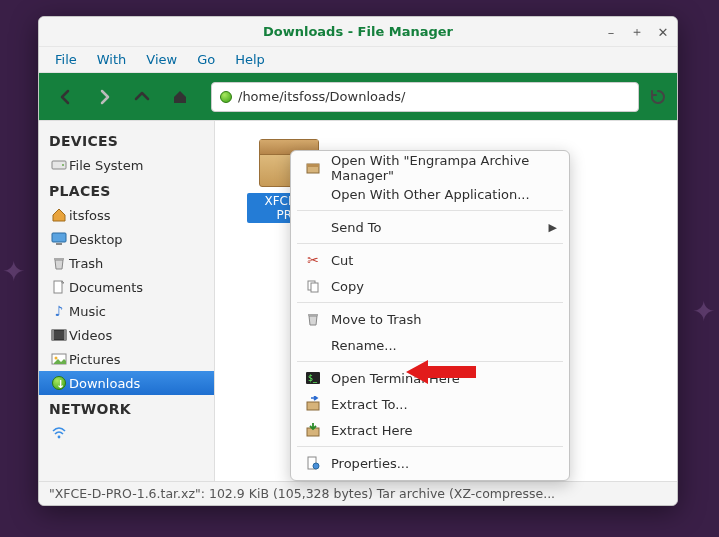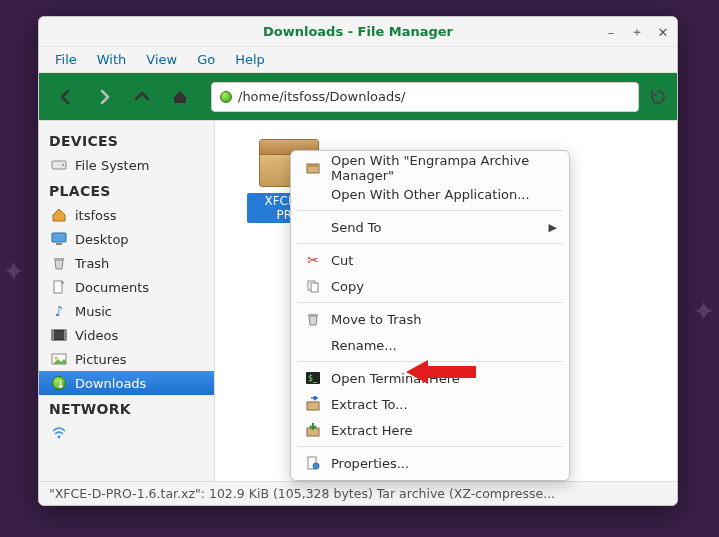--- a/index.html
+++ b/index.html
@@ -72,21 +72,21 @@
   .reload { width:18px; height:18px; margin-left:6px; color:#555; }
   .toolbar .sep { margin-left:6px; }
   
   .body { flex:1; display:flex; min-height:0; }
   .sidebar {
     width:176px; background:#f4f4f4; border-right:1px solid #dedede;
     padding:6px 0 0 0; overflow:hidden;
   }
   .section-head { font-weight:bold; font-size:14px; padding:6px 10px 4px; color:#2e2e2e; letter-spacing:0.3px; }
   .side-item {
-    display:flex; align-items:center; gap:8px;
+    display:flex; align-items:center; gap:2px;
     padding:4px 10px 4px 12px; height:24px; font-size:13px; color:#2d2d2d;
   }
   .side-item.active { background:#2d8cff; background:linear-gradient(#3a8ee6,#1e6fd0); color:#fff; }
   .side-ico { width:16px; height:16px; display:flex; align-items:center; justify-content:center; font-size:14px; }
   .content {
     flex:1; background:#fff; position:relative; overflow:hidden;
   }
   .file-icon {
     position:absolute; left:32px; top:18px; width:84px; text-align:center;
   }

